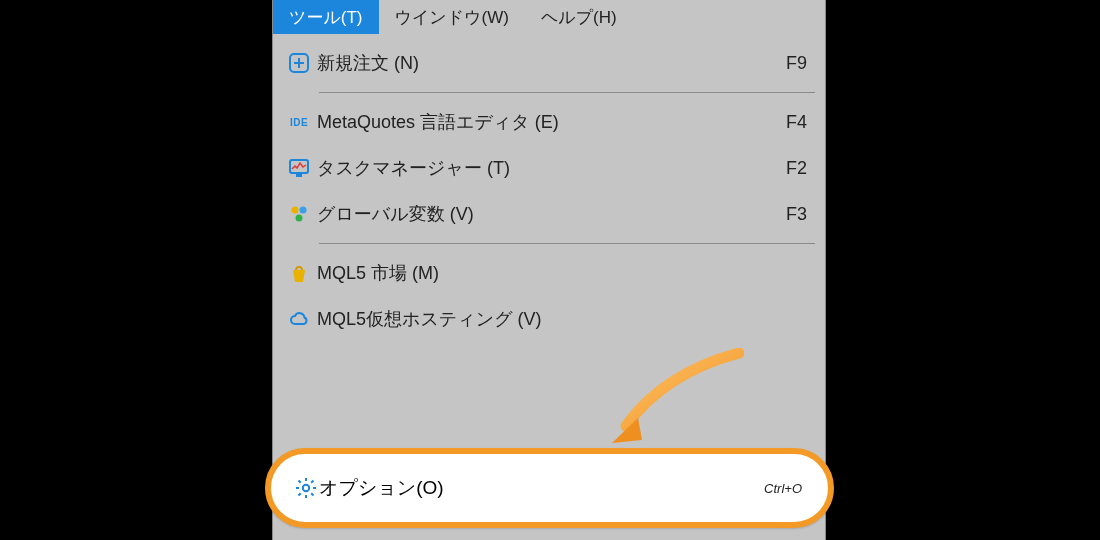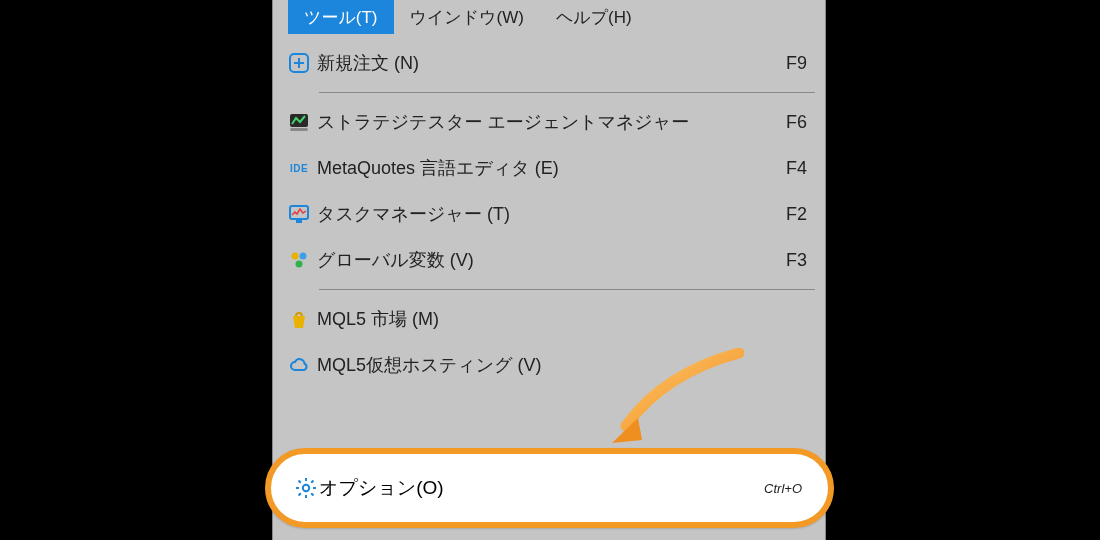--- a/index.html
+++ b/index.html
@@ -20,21 +20,20 @@
       height: 540px;
       background: #c5c5c5;
       border-left: 1px solid #8a8a8a;
       border-right: 1px solid #8a8a8a;
     }
     .menubar {
       height: 34px;
       display: flex;
       align-items: stretch;
       background: #c5c5c5;
-      padding-left: 15px;
     }
     .menubar-item {
       display: flex;
       align-items: center;
       padding: 0 16px;
       color: #222;
       font-size: 17px;
       white-space: nowrap;
     }
     .menubar-item.active {
@@ -128,31 +127,20 @@
             <line x1="11" y1="6" x2="11" y2="16" stroke="#1b86db" stroke-width="2"></line>
             <line x1="6" y1="11" x2="16" y2="11" stroke="#1b86db" stroke-width="2"></line>
           </svg>
       </span>
       <span class="menu-label">新規注文 (N)</span>
       <span class="menu-shortcut">F9</span>
     </div>
 
     <div class="sep"></div>
 
-    <div class="menu-item">
-      <span class="icon-slot">
-        <svg width="22" height="22" viewBox="0 0 22 22">
-            <rect x="2" y="3" width="18" height="13" rx="2" fill="#2a2a2a"></rect>
-            <polyline points="4,13 8,7 12,11 17,5" fill="none" stroke="#41d66a" stroke-width="2"></polyline>
-            <rect x="2" y="17" width="18" height="3" rx="1.5" fill="#888"></rect>
-          </svg>
-      </span>
-      <span class="menu-label">ストラテジテスター エージェントマネジャー</span>
-      <span class="menu-shortcut">F6</span>
-    </div>
 
     <div class="menu-item">
       <span class="icon-slot">
         <span class="ide-text">IDE</span>
       </span>
       <span class="menu-label">MetaQuotes 言語エディタ (E)</span>
       <span class="menu-shortcut">F4</span>
     </div>
 
     <div class="menu-item">

